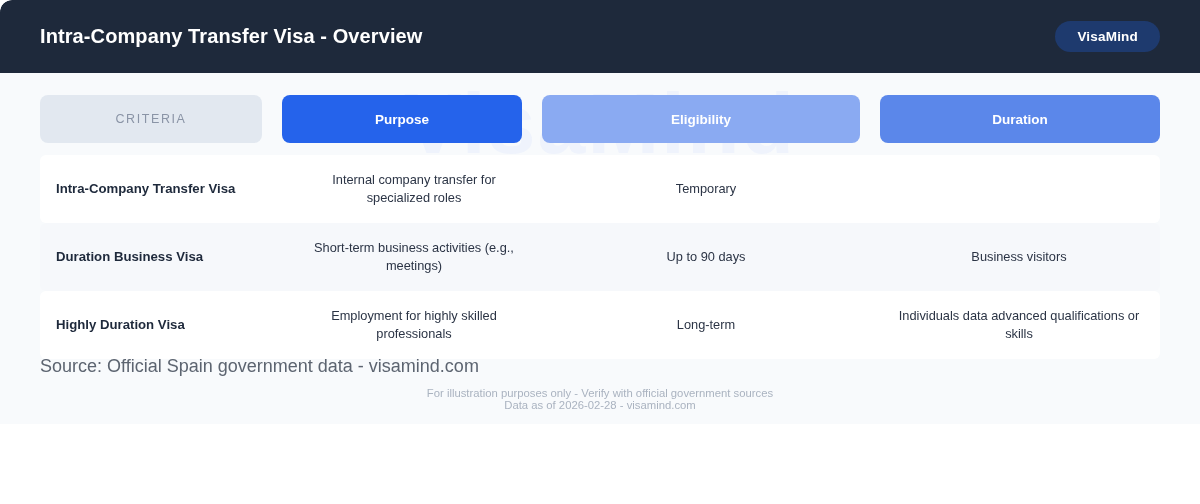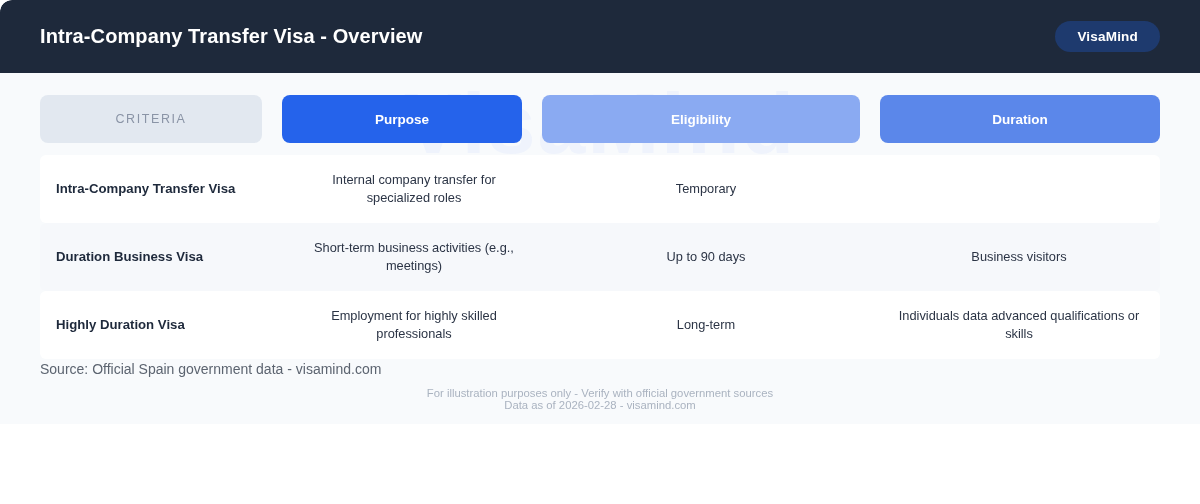--- a/index.html
+++ b/index.html
@@ -135,21 +135,21 @@
     font-weight: bold;
     padding: 7px 20px;
     border-radius: 999px;
   }
   .divider {
     height: 1px;
     background: #e6ecf2;
     margin-bottom: 13px;
   }
   .source-line {
-    font-size: 14px;
+    font-size: 18px;
     color: #5c6470;
     margin-bottom: 10px;
   }
   .footer-bottom {
     display: flex;
     justify-content: space-between;
     align-items: center;
     padding-bottom: 13px;
     font-size: 11.3px;
     color: #aab3c0;

